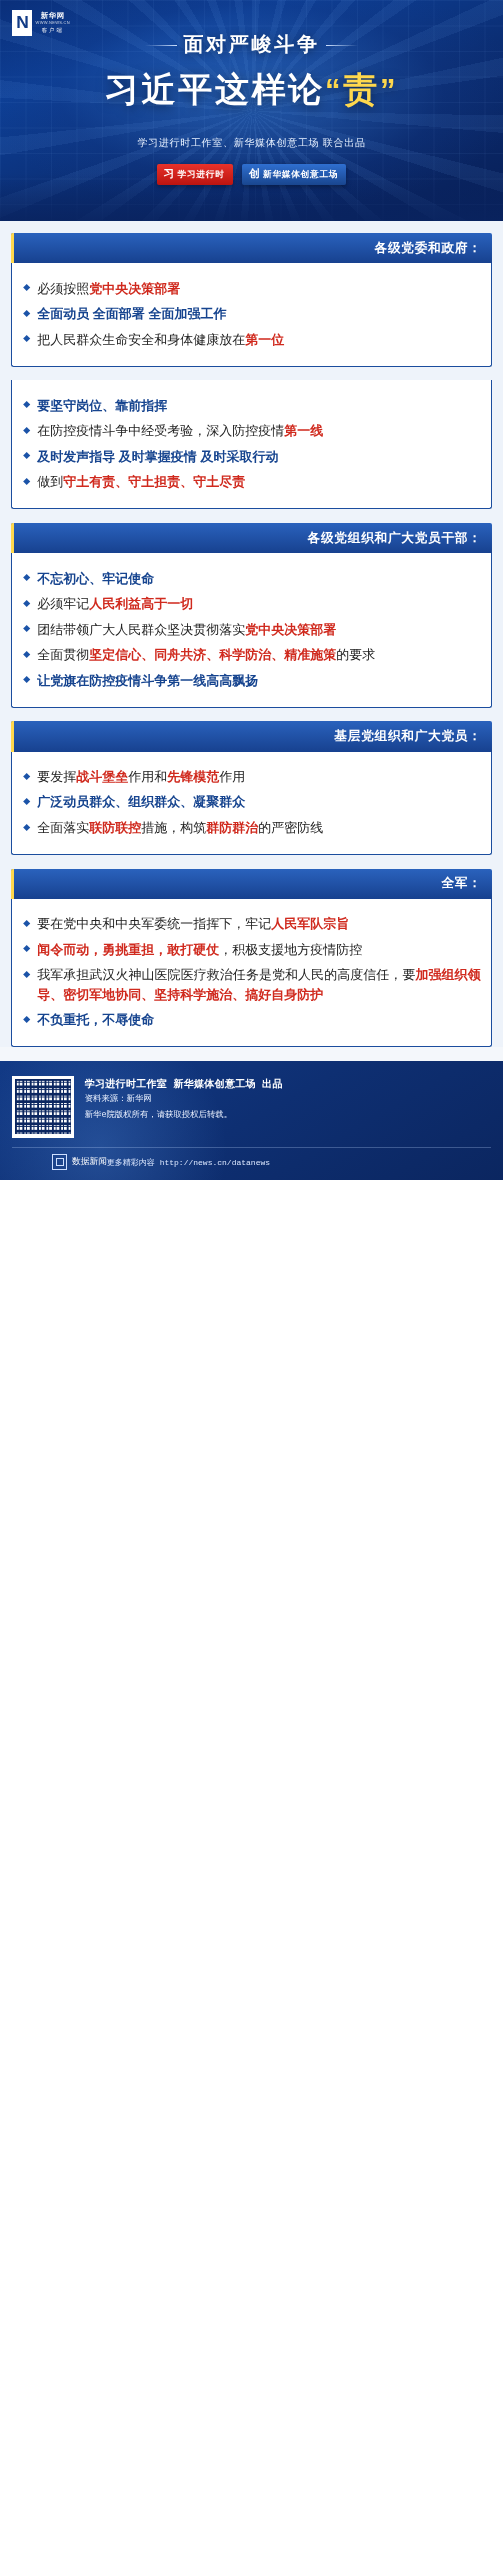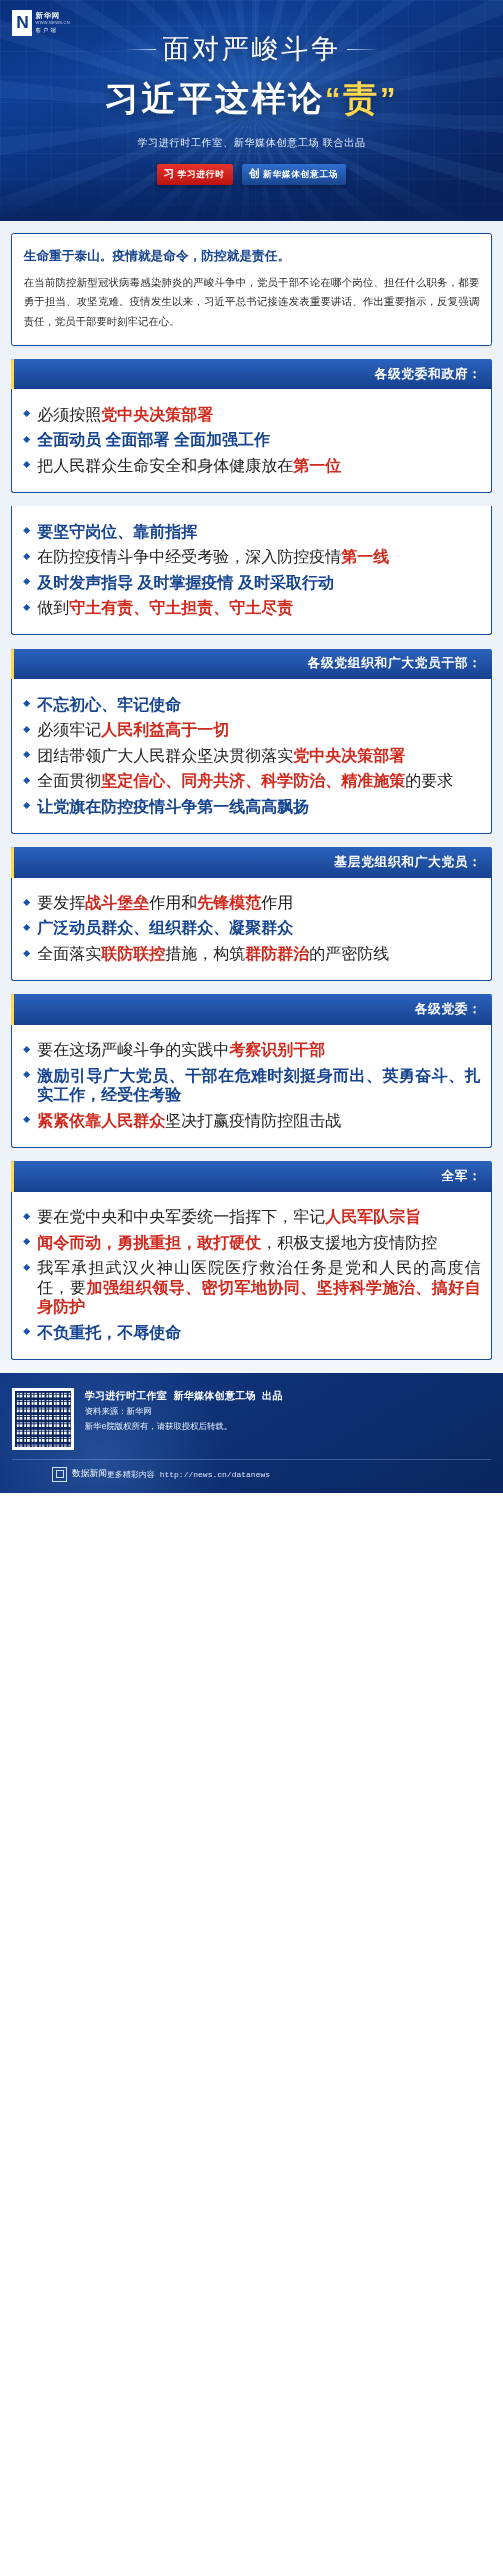--- a/index.html
+++ b/index.html
@@ -70,39 +70,39 @@
     font-size: 17.4px;
     line-height: 25.5px;
     text-align: center;
     letter-spacing: -0.7px;
   }
   .logo-txt {
     margin-left: 3.4px;
     color: #ffffff;
     font-size: 6px;
     line-height: 7.4px;
-    text-align: left;
+    text-align: center;
     opacity: .95;
   }
   .logo-txt .lt1 { font-size: 7.4px; font-weight: bold; letter-spacing: 0.7px;}
   .logo-txt .lt2 { font-size: 4px; letter-spacing: 0.3px; opacity: .8;}
   .logo-txt .lt3 { font-size: 5.4px; letter-spacing: 2px; }
 
   .title-wrap {
     position: absolute;
     left: 0; right: 0; top: 31px;
     text-align: center;
     z-index: 4;
   }
   .title-main {
     display: inline-block;
     position: relative;
     color: #ffffff;
-    font-size: 27px;
-    font-weight: normal;
+    font-size: 20px;
+    font-weight: bold;
     letter-spacing: 2.7px;
     padding: 0 40px;
     text-shadow: 0 1.3px 9.4px rgba(0,0,0,.45);
   }
   .title-main::before, .title-main::after {
     content: "";
     position: absolute;
     top: 50%;
     width: 32px; height: 1.3px;
     background: linear-gradient(90deg, rgba(255,255,255,0), #cfe2ff);
@@ -224,21 +224,21 @@
     background: #ffffff;
     border: 1.3px solid #1b4d9e;
     border-top: none;
     border-radius: 0 0 2.7px 2.7px;
     padding: 9.4px 10.7px 10.7px 10.7px;
   }
   .item {
     position: relative;
     padding-left: 14.8px;
     color: #222222;
-    font-size: 16px;
+    font-size: 13px;
     line-height: 19.5px;
     margin: 6px 0;
     text-align: justify;
   }
   .item .dia {
     position: absolute;
     left: 1.3px; top: 6.7px;
     width: 5.4px; height: 5.4px;
     background: #1b53a8;
     transform: rotate(45deg);
@@ -363,24 +363,20 @@
       <span class="badge-red">
         <span class="bi">习</span><span>学习进行时</span>
       </span>
       <span class="badge-blue">
         <span class="bi">创</span><span>新华媒体创意工场</span>
       </span>
     </div>
   </div>
 
   <div class="content">
-    <div class="lead-card">
-      <div class="lead-title">生命重于泰山。疫情就是命令，防控就是责任。</div>
-      <div class="lead-body">在当前防控新型冠状病毒感染肺炎的严峻斗争中，党员干部不论在哪个岗位、担任什么职务，都要勇于担当、攻坚克难。疫情发生以来，习近平总书记接连发表重要讲话、作出重要指示，反复强调责任，党员干部要时刻牢记在心。</div>
-    </div>
 
     <div id="sections-root">
         <div class="section">
           <div class="sec-head">各级党委和政府：</div>
           <div class="sec-body">
             <div class="item"><span class="dia"></span><span>必须按照</span><span class="b-red">党中央决策部署</span></div>
             <div class="item"><span class="dia"></span><span class="b-blue">全面动员 全面部署 全面加强工作</span></div>
             <div class="item"><span class="dia"></span><span>把人民群众生命安全和身体健康放在</span><span class="b-red">第一位</span></div>
           </div>
         </div>
@@ -404,28 +400,20 @@
         </div>
         <div class="section">
           <div class="sec-head">基层党组织和广大党员：</div>
           <div class="sec-body">
             <div class="item"><span class="dia"></span><span>要发挥</span><span class="b-red">战斗堡垒</span><span>作用和</span><span class="b-red">先锋模范</span><span>作用</span></div>
             <div class="item"><span class="dia"></span><span class="b-blue">广泛动员群众、组织群众、凝聚群众</span></div>
             <div class="item"><span class="dia"></span><span>全面落实</span><span class="b-red">联防联控</span><span>措施，构筑</span><span class="b-red">群防群治</span><span>的严密防线</span></div>
           </div>
         </div>
         <div class="section">
-          <div class="sec-head">各级党委：</div>
-          <div class="sec-body">
-            <div class="item"><span class="dia"></span><span>要在这场严峻斗争的实践中</span><span class="b-red">考察识别干部</span></div>
-            <div class="item"><span class="dia"></span><span class="b-blue">激励引导广大党员、干部在危难时刻挺身而出、英勇奋斗、扎实工作，经受住考验</span></div>
-            <div class="item"><span class="dia"></span><span class="b-red">紧紧依靠人民群众</span><span>坚决打赢疫情防控阻击战</span></div>
-          </div>
-        </div>
-        <div class="section">
           <div class="sec-head">全军：</div>
           <div class="sec-body">
             <div class="item"><span class="dia"></span><span>要在党中央和中央军委统一指挥下，牢记</span><span class="b-red">人民军队宗旨</span></div>
             <div class="item"><span class="dia"></span><span class="b-red">闻令而动，勇挑重担，敢打硬仗</span><span>，积极支援地方疫情防控</span></div>
             <div class="item"><span class="dia"></span><span>我军承担武汉火神山医院医疗救治任务是党和人民的高度信任，要</span><span class="b-red">加强组织领导、密切军地协同、坚持科学施治、搞好自身防护</span></div>
             <div class="item"><span class="dia"></span><span class="b-blue">不负重托，不辱使命</span></div>
           </div>
         </div>
       </div>
   </div>

